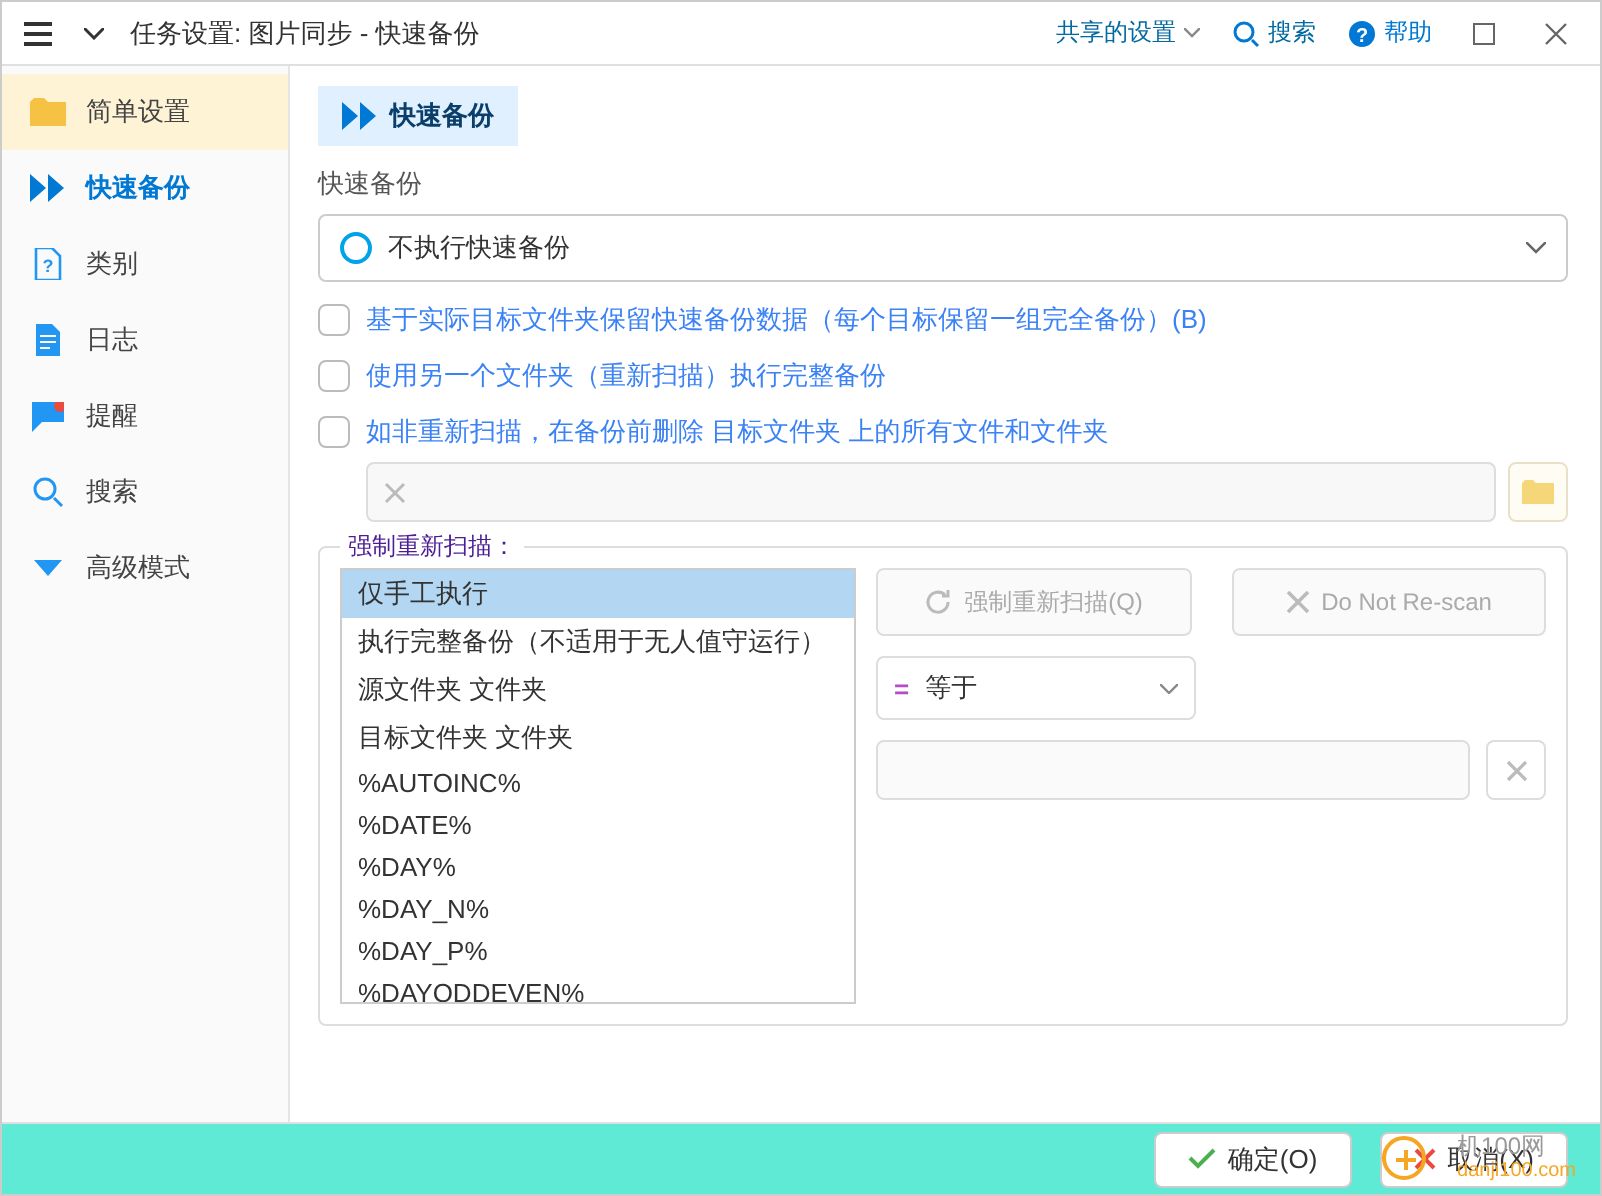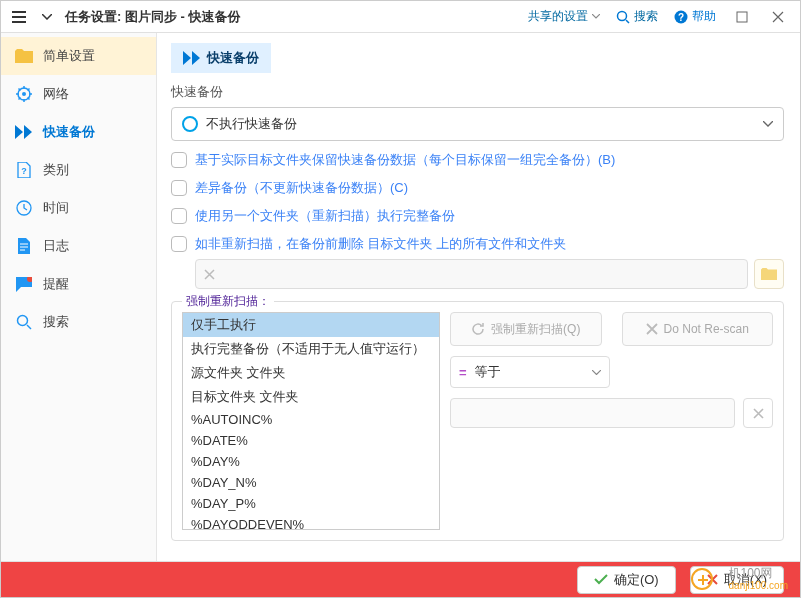--- a/index.html
+++ b/index.html
@@ -1,25 +1,25 @@
 <!DOCTYPE html>
 <html><head>
 <meta charset="utf-8">
 <style>
 * { box-sizing: border-box; margin: 0; padding: 0; }
 body { font-family: "Microsoft YaHei", "Segoe UI", sans-serif; font-size: 13px; color: #333; background: #fff; width: 801px; height: 598px; overflow: hidden; border: 1px solid #ccc; position: relative; }
 .titlebar { height: 32px; display: flex; align-items: center; border-bottom: 1px solid #e0e0e0; padding: 0 4px; }
 .tb-btn { width: 28px; height: 28px; display: flex; align-items: center; justify-content: center; cursor: pointer; }
-.tb-title { font-weight: bold; margin-left: 4px; flex: 0 0 auto; }
+.tb-title { font-weight: normal; margin-left: 4px; flex: 0 0 auto; }
 .tb-spacer { flex: 1; }
 .tb-link { display: flex; align-items: center; gap: 4px; margin: 0 8px; color: #0369a1; cursor: pointer; font-size: 12px; }
 .tb-link.blue { color: #0078d4; }
 .tb-winbtn { width: 36px; height: 28px; display: flex; align-items: center; justify-content: center; cursor: pointer; }
 .content { display: flex; height: 530px; }
-.sidebar { width: 156px; background: #fafafa; border-right: 1px solid #e5e5e5; padding-top: 4px; }
+.sidebar { width: 144px; background: #fafafa; border-right: 1px solid #e5e5e5; padding-top: 4px; }
 .sb-item { display: flex; align-items: center; gap: 10px; padding: 10px 14px; cursor: pointer; color: #444; }
 .sb-item.hl { background: #fff3d6; }
 .sb-item.active { font-weight: bold; color: #0078d4; }
 .sb-icon { width: 18px; height: 18px; display: flex; align-items: center; justify-content: center; }
 .main { flex: 1; padding: 10px 16px 0 14px; position: relative; overflow: hidden; }
 .header-tag { display: inline-flex; align-items: center; gap: 6px; background: #e0f0ff; padding: 6px 12px; font-weight: bold; color: #0a3f6b; }
 .section-label { margin-top: 10px; color: #555; font-size: 13px; }
 .dropdown { margin-top: 6px; border: 1px solid #ccc; border-radius: 4px; height: 34px; display: flex; align-items: center; padding: 0 10px; cursor: pointer; }
 .dropdown .circ { width: 16px; height: 16px; border: 2px solid #00a2e8; border-radius: 50%; margin-right: 8px; }
 .dropdown .chev { margin-left: auto; color: #666; }
@@ -34,21 +34,21 @@
 .listbox { width: 258px; height: 218px; border: 1px solid #ccc; background: #fff; overflow-y: scroll; }
 .listbox .li { padding: 3px 8px; cursor: pointer; font-size: 13px; }
 .listbox .li.sel { background: #b3d7f2; }
 .right-col { flex: 1; display: flex; flex-direction: column; gap: 10px; }
 .btn-row { display: flex; gap: 20px; }
 .dbtn { flex: 1; height: 34px; border: 1px solid #ddd; border-radius: 4px; display: flex; align-items: center; justify-content: center; gap: 6px; color: #aaa; font-size: 12px; background: #fafafa; cursor: default; }
 .sel-eq { height: 32px; border: 1px solid #ddd; border-radius: 4px; display: flex; align-items: center; padding: 0 8px; width: 160px; cursor: pointer; }
 .sel-eq .eq { color: #b44ec8; font-weight: bold; margin-right: 8px; }
 .txt-input { flex: 1; height: 30px; border: 1px solid #ddd; border-radius: 4px; background: #fafafa; }
 .clear-btn { width: 30px; height: 30px; border: 1px solid #ddd; border-radius: 4px; display: flex; align-items: center; justify-content: center; color: #aaa; cursor: pointer; }
-.footer { position: absolute; bottom: 0; left: 0; right: 0; height: 36px; border-top: 1px solid #e0e0e0; display: flex; align-items: center; justify-content: flex-end; gap: 14px; padding: 0 16px; background: #ef4444; }
+.footer { position: absolute; bottom: 0; left: 0; right: 0; height: 36px; border-top: 1px solid #e0e0e0; display: flex; align-items: center; justify-content: flex-end; gap: 14px; padding: 0 16px; background: #5eead4; }
 .fbtn { height: 28px; padding: 0 16px; border: 1px solid #ccc; border-radius: 4px; display: flex; align-items: center; gap: 6px; cursor: pointer; background: #fff; font-size: 13px; }
 .watermark { position: absolute; right: 12px; bottom: 6px; font-size: 12px; color: #999; display: flex; align-items: center; gap: 16px; pointer-events: none; }
 .watermark .wm-icon { width: 22px; height: 22px; border: 2px solid #f5a623; border-radius: 50%; position: relative; }
 .watermark .wm-icon::before { content: ""; position: absolute; width: 10px; height: 2px; background: #f5a623; top: 9px; left: 5px; }
 .watermark .wm-icon::after { content: ""; position: absolute; width: 2px; height: 10px; background: #f5a623; top: 5px; left: 9px; }
 svg { display: block; }
 </style>
 </head>
 <body>
 
@@ -100,58 +100,39 @@
 <div class="content">
   <div class="sidebar">
     <div class="sb-item hl">
       <span class="sb-icon">
           <svg width="18" height="14" viewBox="0 0 18 14">
             <path d="M0 2l2-2h5l2 2h9v12H0z" fill="#f5c243"></path>
           </svg>
         </span>
       <span>简单设置</span>
     </div>
-    <div class="sb-item">
-      <span class="sb-icon">
-          <svg width="16" height="16" viewBox="0 0 16 16">
-            <circle cx="8" cy="8" r="6" fill="none" stroke="#2196f3" stroke-width="1.5"></circle>
-            <circle cx="8" cy="8" r="2" fill="#2196f3"></circle>
-            <path d="M8 0v3M8 13v3M0 8h3M13 8h3M2.5 2.5l2 2M11.5 11.5l2 2M2.5 13.5l2-2M11.5 4.5l2-2" stroke="#2196f3" stroke-width="1.5"></path>
-          </svg>
-        </span>
-      <span>网络</span>
-    </div>
     <div class="sb-item active">
       <span class="sb-icon">
           <svg width="18" height="14" viewBox="0 0 18 14">
             <path d="M0 0l8 7-8 7zM9 0l8 7-8 7z" fill="#0078d4"></path>
           </svg>
         </span>
       <span>快速备份</span>
     </div>
     <div class="sb-item">
       <span class="sb-icon">
           <svg width="14" height="16" viewBox="0 0 14 16">
             <path d="M1 0h8l4 4v12H1z" fill="none" stroke="#2196f3" stroke-width="1.3"></path>
             <text x="7" y="12" text-anchor="middle" fill="#2196f3" font-size="9" font-weight="bold">?</text>
           </svg>
         </span>
       <span>类别</span>
     </div>
     <div class="sb-item">
       <span class="sb-icon">
-          <svg width="16" height="16" viewBox="0 0 16 16">
-            <circle cx="8" cy="8" r="7" fill="none" stroke="#2196f3" stroke-width="1.3"></circle>
-            <path d="M8 4v4l3 2" fill="none" stroke="#2196f3" stroke-width="1.3"></path>
-          </svg>
-        </span>
-      <span>时间</span>
-    </div>
-    <div class="sb-item">
-      <span class="sb-icon">
           <svg width="14" height="16" viewBox="0 0 14 16">
             <path d="M1 0h8l4 4v12H1z" fill="#2196f3"></path>
             <path d="M3 6h8M3 9h8M3 12h5" stroke="#fff" stroke-width="1"></path>
           </svg>
         </span>
       <span>日志</span>
     </div>
     <div class="sb-item">
       <span class="sb-icon">
           <svg width="16" height="15" viewBox="0 0 16 15">
@@ -162,20 +143,28 @@
       <span>提醒</span>
     </div>
     <div class="sb-item">
       <span class="sb-icon">
           <svg width="16" height="16" viewBox="0 0 16 16">
             <circle cx="6.5" cy="6.5" r="5" fill="none" stroke="#2196f3" stroke-width="1.5"></circle>
             <path d="M11 11l4 4" stroke="#2196f3" stroke-width="1.5"></path>
           </svg>
         </span>
       <span>搜索</span>
+    </div>
+    <div class="sb-item">
+      <span class="sb-icon">
+          <svg width="14" height="9" viewBox="0 0 14 9">
+            <path d="M0 0l7 8 7-8z" fill="#2196f3"></path>
+          </svg>
+        </span>
+      <span>高级模式</span>
     </div>
   </div>
 
   <div class="main">
     <div class="header-tag">
       <svg width="18" height="14" viewBox="0 0 18 14">
           <path d="M0 0l8 7-8 7zM9 0l8 7-8 7z" fill="#0078d4"></path>
         </svg>
       <span>快速备份</span>
     </div>
@@ -188,24 +177,20 @@
       <span class="chev">
           <svg width="10" height="6" viewBox="0 0 10 6">
             <path d="M0 0l5 5 5-5" fill="none" stroke="#666" stroke-width="1.3"></path>
           </svg>
         </span>
     </div>
 
     <div class="chk-row">
       <span class="chk"></span>
       <span>基于实际目标文件夹保留快速备份数据（每个目标保留一组完全备份）(B)</span>
-    </div>
-    <div class="chk-row">
-      <span class="chk"></span>
-      <span>差异备份（不更新快速备份数据）(C)</span>
     </div>
     <div class="chk-row">
       <span class="chk"></span>
       <span>使用另一个文件夹（重新扫描）执行完整备份</span>
     </div>
     <div class="chk-row">
       <span class="chk"></span>
       <span>如非重新扫描，在备份前删除 目标文件夹 上的所有文件和文件夹</span>
     </div>
     <div class="path-input">

